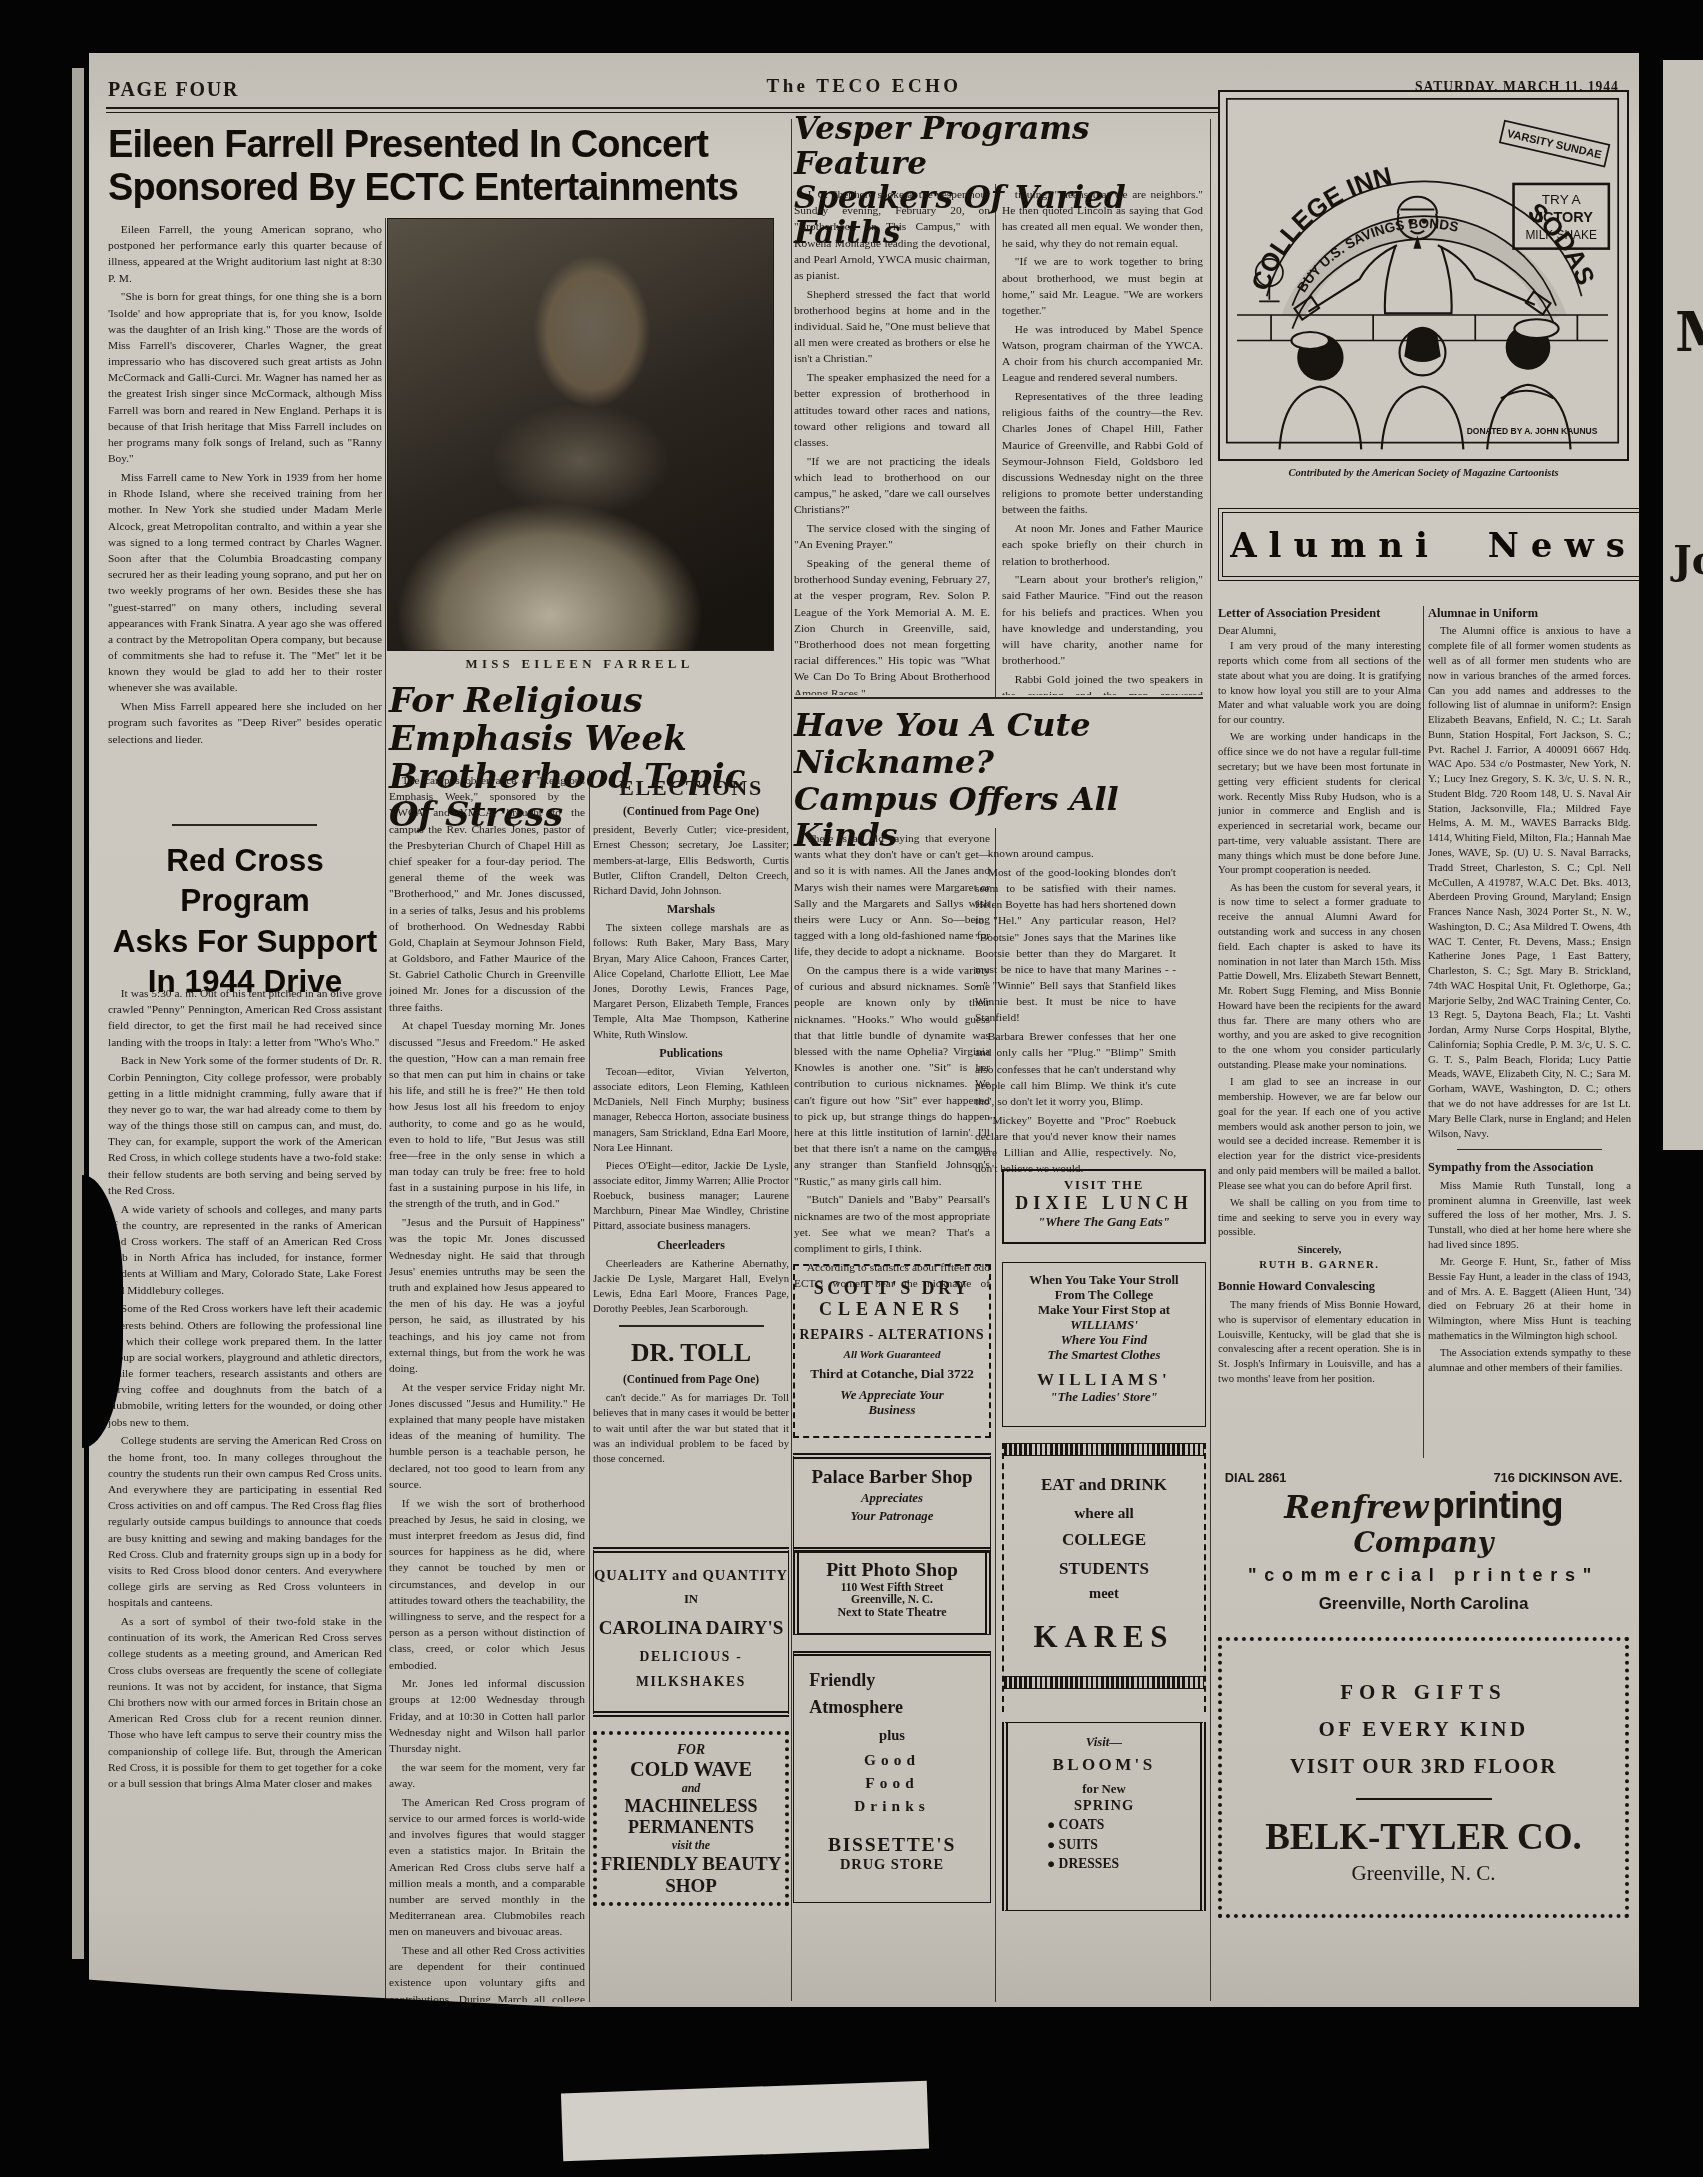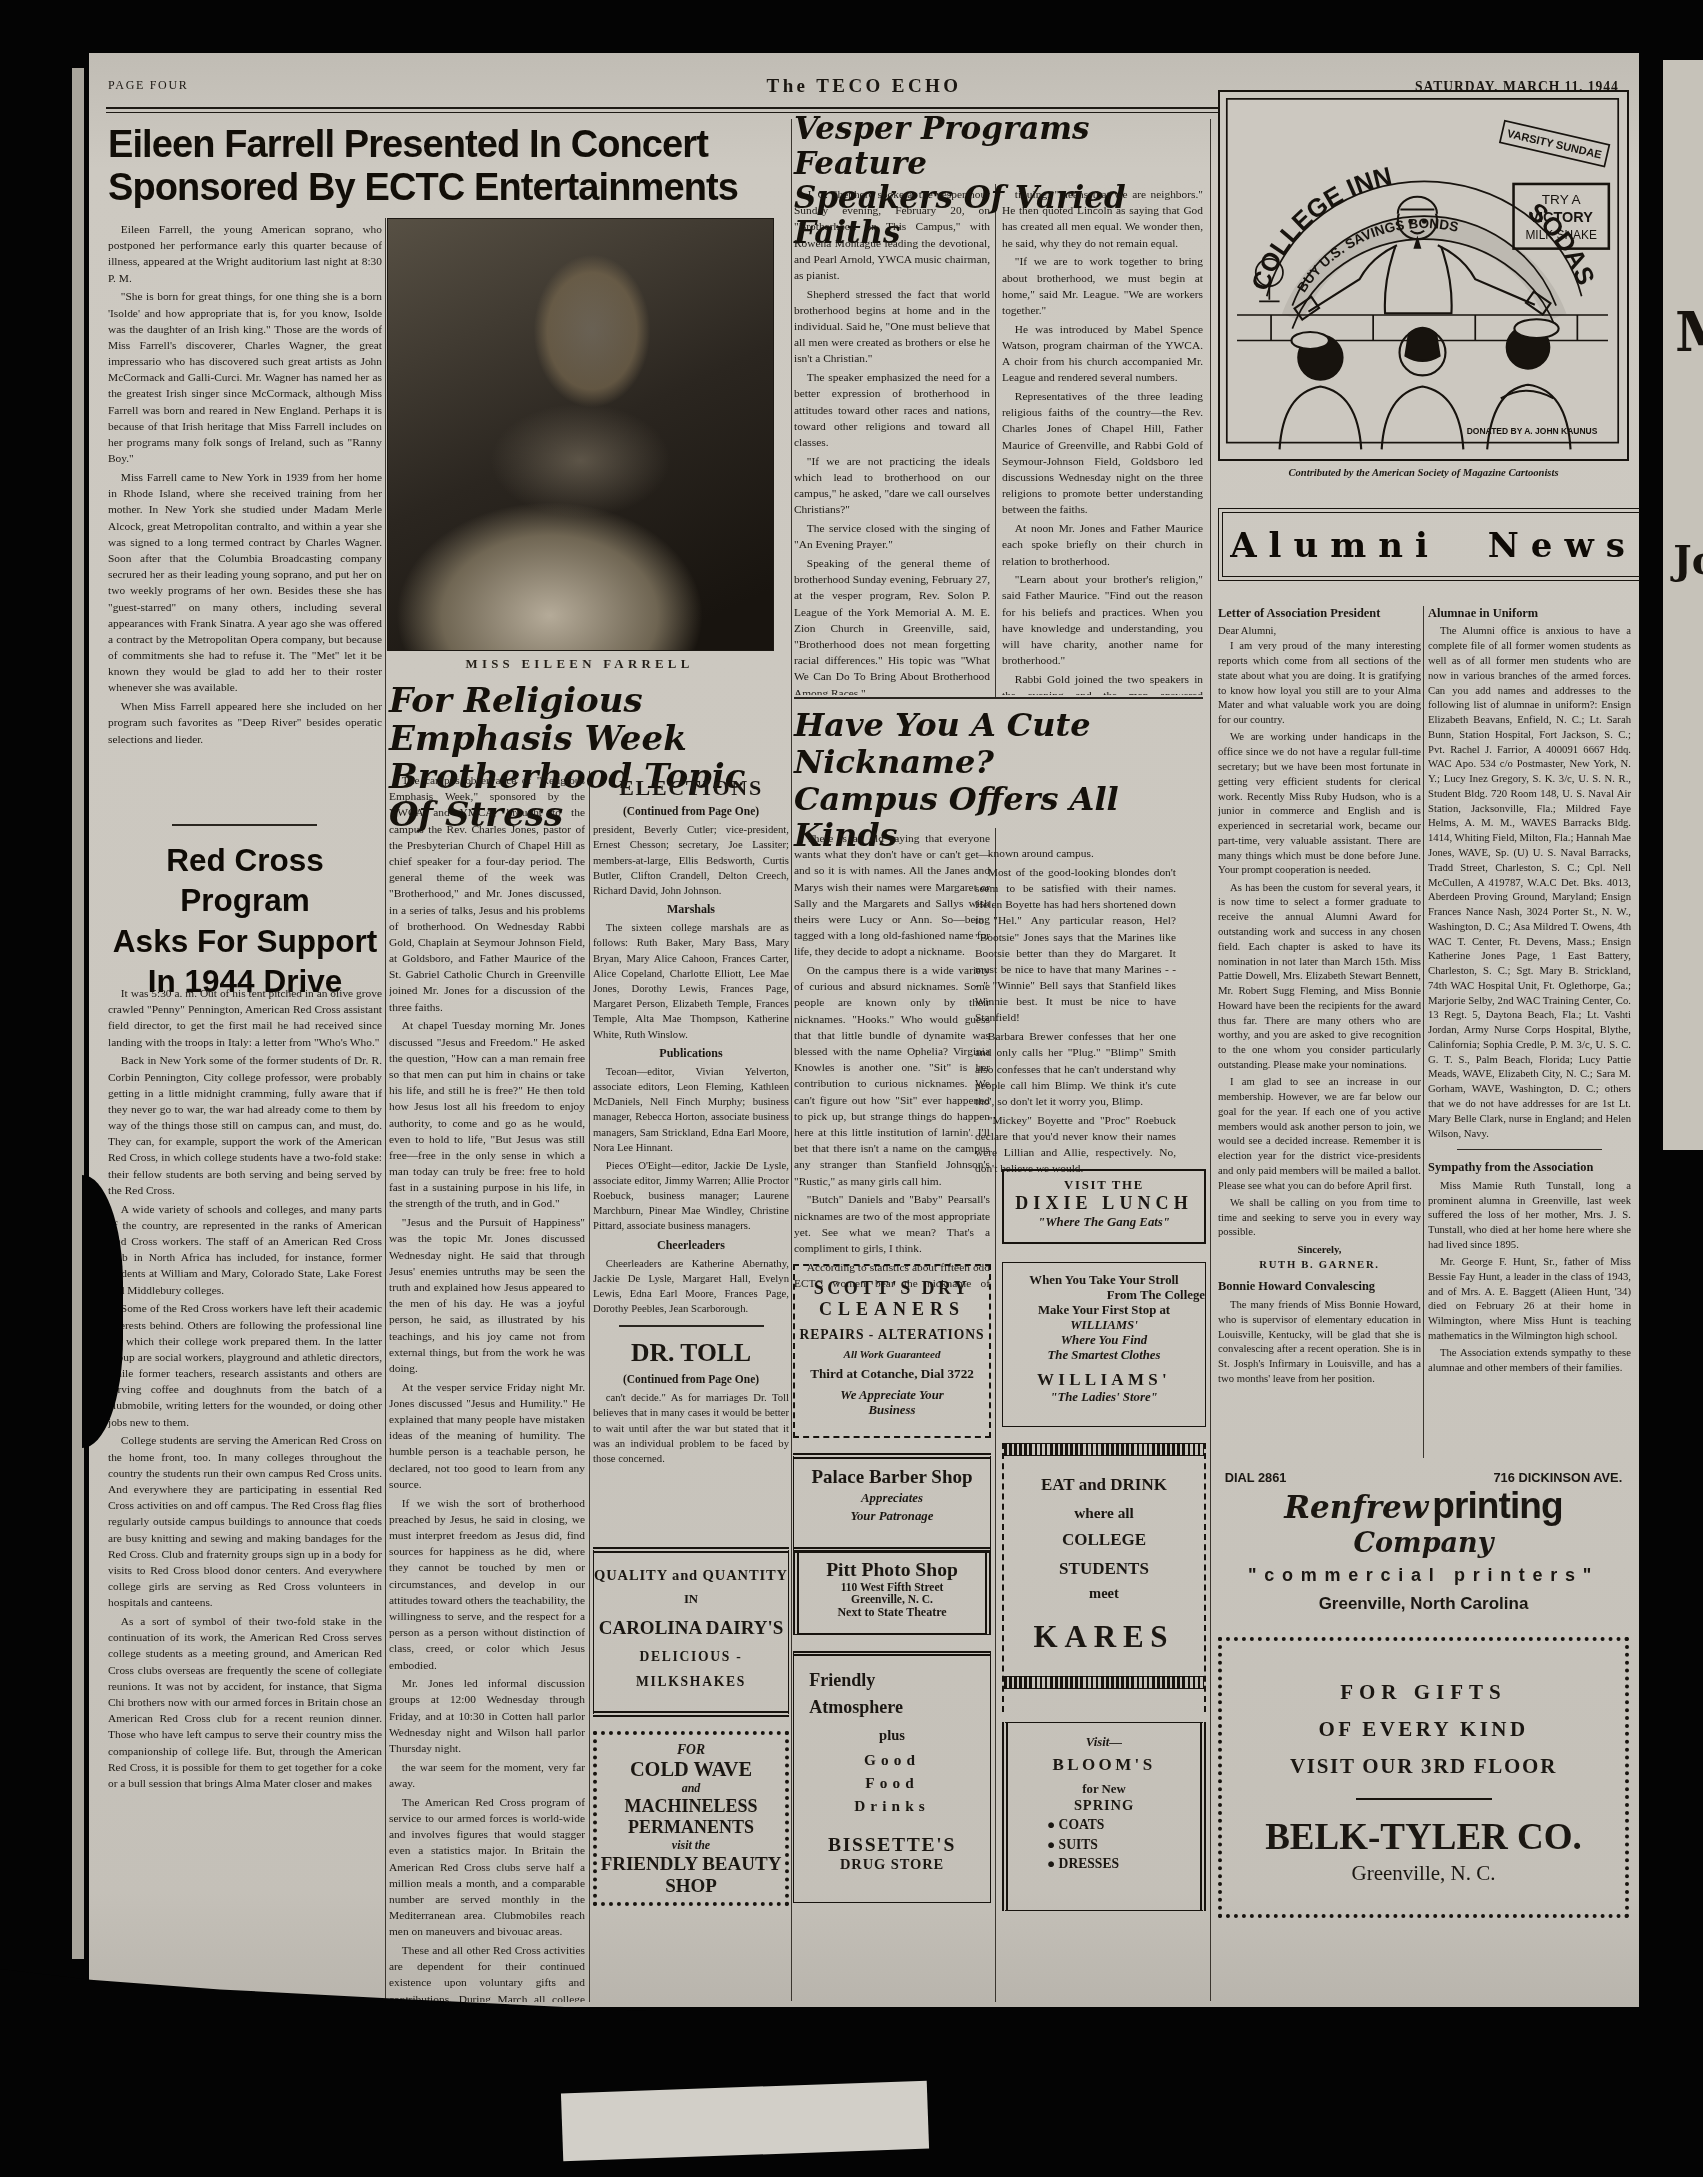--- a/index.html
+++ b/index.html
@@ -5,21 +5,21 @@
   html,body{margin:0;padding:0;background:#000;}
   .stage{position:relative;width:1704px;height:2177px;background:#050505;overflow:hidden;
          font-family:"Liberation Serif",serif;color:#1b1712;}
   .paper{position:absolute;left:89px;top:51px;width:1550px;height:1959px;
          background:linear-gradient(180deg,#c0bcb4,#cdc9c1 6%,#cbc7bf 55%,#c4c0b8 94%,#b8b4ac);}
   .abs{position:absolute;}
   .vrule{position:absolute;width:0.9px;background:#3a352e;}
   .hrule{position:absolute;height:1.7px;background:#2a2620;}
   .short-rule{width:145px;height:1.7px;background:#2a2620;margin:8.5px auto;}
   
-  .pglabel{font-size:12px;font-weight:normal;letter-spacing:1.7px;}
+  .pglabel{font-size:20px;font-weight:bold;letter-spacing:1.7px;}
   .masthead{font-size:19px;font-weight:bold;letter-spacing:3.4px;text-align:center;width:100%;}
   .dateline{font-size:13.6px;font-weight:bold;letter-spacing:0.9px;}
   .dblrule{border-top:2.6px solid #1d1914;border-bottom:0.9px solid #1d1914;height:3.4px;}
   
   .head-sans{font-family:"Liberation Sans",sans-serif;font-weight:700;font-size:38px;line-height:1.14;letter-spacing:-0.9px;color:#120e08;}
   .head-serif-i{font-family:"DejaVu Serif",serif;font-style:italic;font-weight:bold;color:#15110b;}
   .rc-head{font-family:"Liberation Sans",sans-serif;font-weight:700;font-size:31.5px;line-height:1.28;text-align:center;color:#0f0b06;}
   
   .btxt{font-size:11.4px;line-height:1.42;text-align:justify;overflow:hidden;}
   .btxt p{margin:0 0 2.6px;text-indent:12.8px;}
@@ -239,21 +239,21 @@
     </div>
 
     <div class="abs ad b-solid" style="left:913px;top:1118px;width:204px;height:75px;padding-top:6.8px;box-sizing:border-box;">
       <div style="font-size:12.8px;font-weight:bold;letter-spacing:1.7px;">VISIT THE</div>
       <div style="font-size:18px;font-weight:bold;letter-spacing:5.1px;">DIXIE LUNCH</div>
       <div style="font-size:12.8px;font-style:italic;font-weight:bold;margin-top:1.7px;">"Where The Gang Eats"</div>
     </div>
 
     <div class="abs ad b-thin" style="left:913px;top:1211px;width:204px;height:165px;padding-top:10.2px;box-sizing:border-box;">
       <div style="font-size:12.8px;font-weight:bold;">When You Take Your Stroll</div>
-      <div style="font-size:12.8px;font-weight:bold;text-align:right;">From The College</div>
+      <div style="font-size:12.8px;font-weight:bold;">From The College</div>
       <div style="font-size:12.8px;font-weight:bold;">Make Your First Stop at</div>
       <div style="font-size:12.8px;font-weight:bold;font-style:italic;">WILLIAMS'</div>
       <div style="font-size:12.8px;font-weight:bold;font-style:italic;">Where You Find</div>
       <div style="font-size:12.8px;font-weight:bold;font-style:italic;">The Smartest Clothes</div>
       <div style="font-size:17px;font-weight:bold;letter-spacing:4.3px;margin-top:6.8px;">WILLIAMS'</div>
       <div style="font-size:12.8px;font-weight:bold;font-style:italic;">"The Ladies' Store"</div>
     </div>
 
     <div class="abs ad" style="left:913px;top:1392px;width:204px;height:269px;border-left:2.6px dashed #17130e;border-right:2.6px dashed #17130e;box-sizing:border-box;">
       <div class="stripe"></div>

